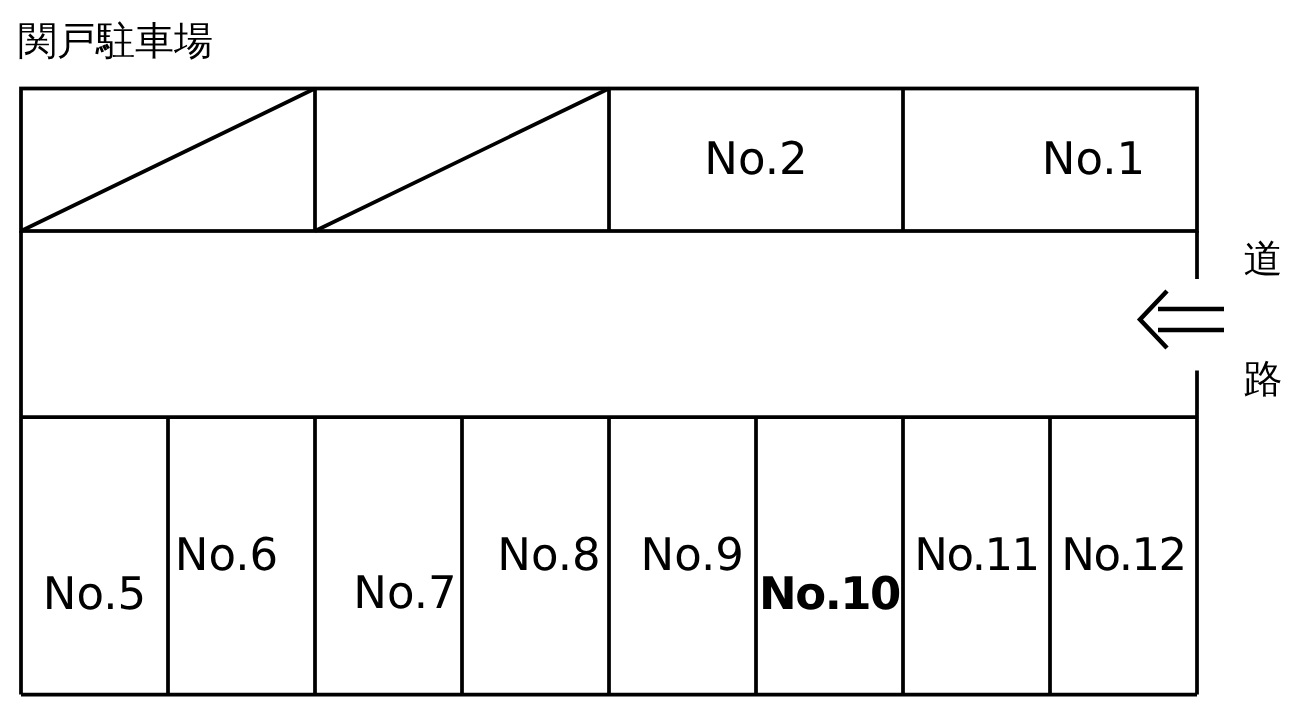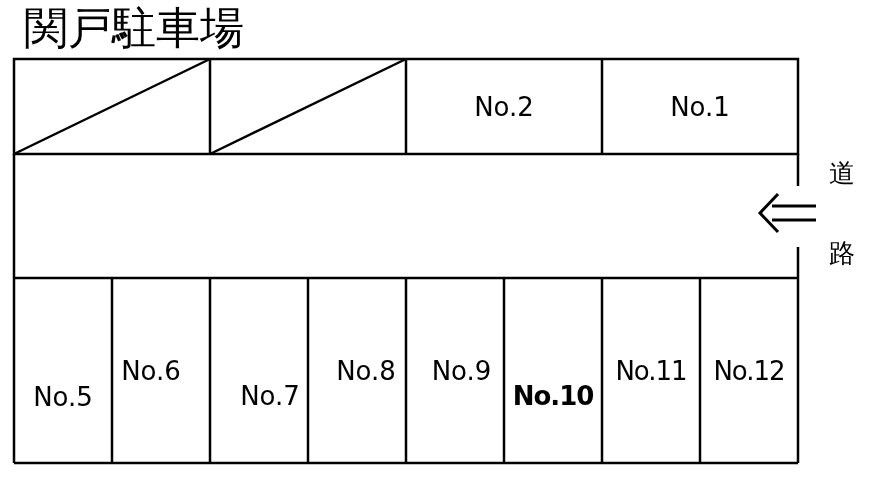--- a/index.html
+++ b/index.html
@@ -1,22 +1,22 @@
 <!DOCTYPE html>
 <html><head>
 <meta charset="utf-8">
 <style>
   html, body { margin: 0; padding: 0; background: #ffffff; }
   body { width: 871px; height: 484px; position: relative; overflow: hidden;
          font-family: "DejaVu Sans", "Liberation Sans", sans-serif; color: #000; }
-  .title { position: absolute; left: 24px; top: 6px; font-size: 44px; line-height: 44px;
+  .title { position: absolute; left: 12px; top: 6px; font-size: 26px; line-height: 44px;
            letter-spacing: 0px; white-space: nowrap; }
   svg.lines { position: absolute; left: 0; top: 0; }
   .label { position: absolute; display: flex; align-items: center; justify-content: center;
-           font-size: 26px; white-space: nowrap; }
+           font-size: 30px; white-space: nowrap; }
   .road-char { position: absolute; font-size: 26px; line-height: 30px; }
   .arrow { position: absolute; left: 756px; top: 190px; width: 64px; height: 46px; }
 </style>
 </head>
 <body>
 
 <div class="title">関戸駐車場</div>
 
 <svg class="lines" width="871" height="484">
   <g stroke="#000" stroke-width="2.5" fill="none">
@@ -40,21 +40,21 @@
     <line x1="210" y1="278" x2="210" y2="463"></line>
     <line x1="308" y1="278" x2="308" y2="463"></line>
     <line x1="406" y1="278" x2="406" y2="463"></line>
     <line x1="504" y1="278" x2="504" y2="463"></line>
     <line x1="602" y1="278" x2="602" y2="463"></line>
     <line x1="700" y1="278" x2="700" y2="463"></line>
   </g>
 </svg>
 
 <div class="label" style="left:406px; top:59px; width:196px; height:95px;">No.2</div>
-<div class="label" style="left:602px; top:59px; width:196px; height:95px;">No.1</div>
+<div class="label" style="left:631px; top:59px; width:196px; height:95px;">No.1</div>
 
 <div class="label" style="left:14px;  top:278px; width:98px; height:237px;">No.5</div>
 <div class="label" style="left:112px; top:278px; width:78px; height:185px;">No.6</div>
 <div class="label" style="left:221px; top:278px; width:98px; height:235px;">No.7</div>
 <div class="label" style="left:308px; top:278px; width:116px; height:185px;">No.8</div>
 <div class="label" style="left:406px; top:278px; width:111px; height:185px;">No.9</div>
 <div class="label" style="left:504px; top:278px; width:98px; height:236px; letter-spacing:-1px;font-weight:bold;">No.10</div>
 <div class="label" style="left:602px; top:278px; width:98px; height:185px; letter-spacing:-1px;">No.11</div>
 <div class="label" style="left:700px; top:278px; width:98px; height:185px; letter-spacing:-1px;border-radius:11px;">No.12</div>
 

